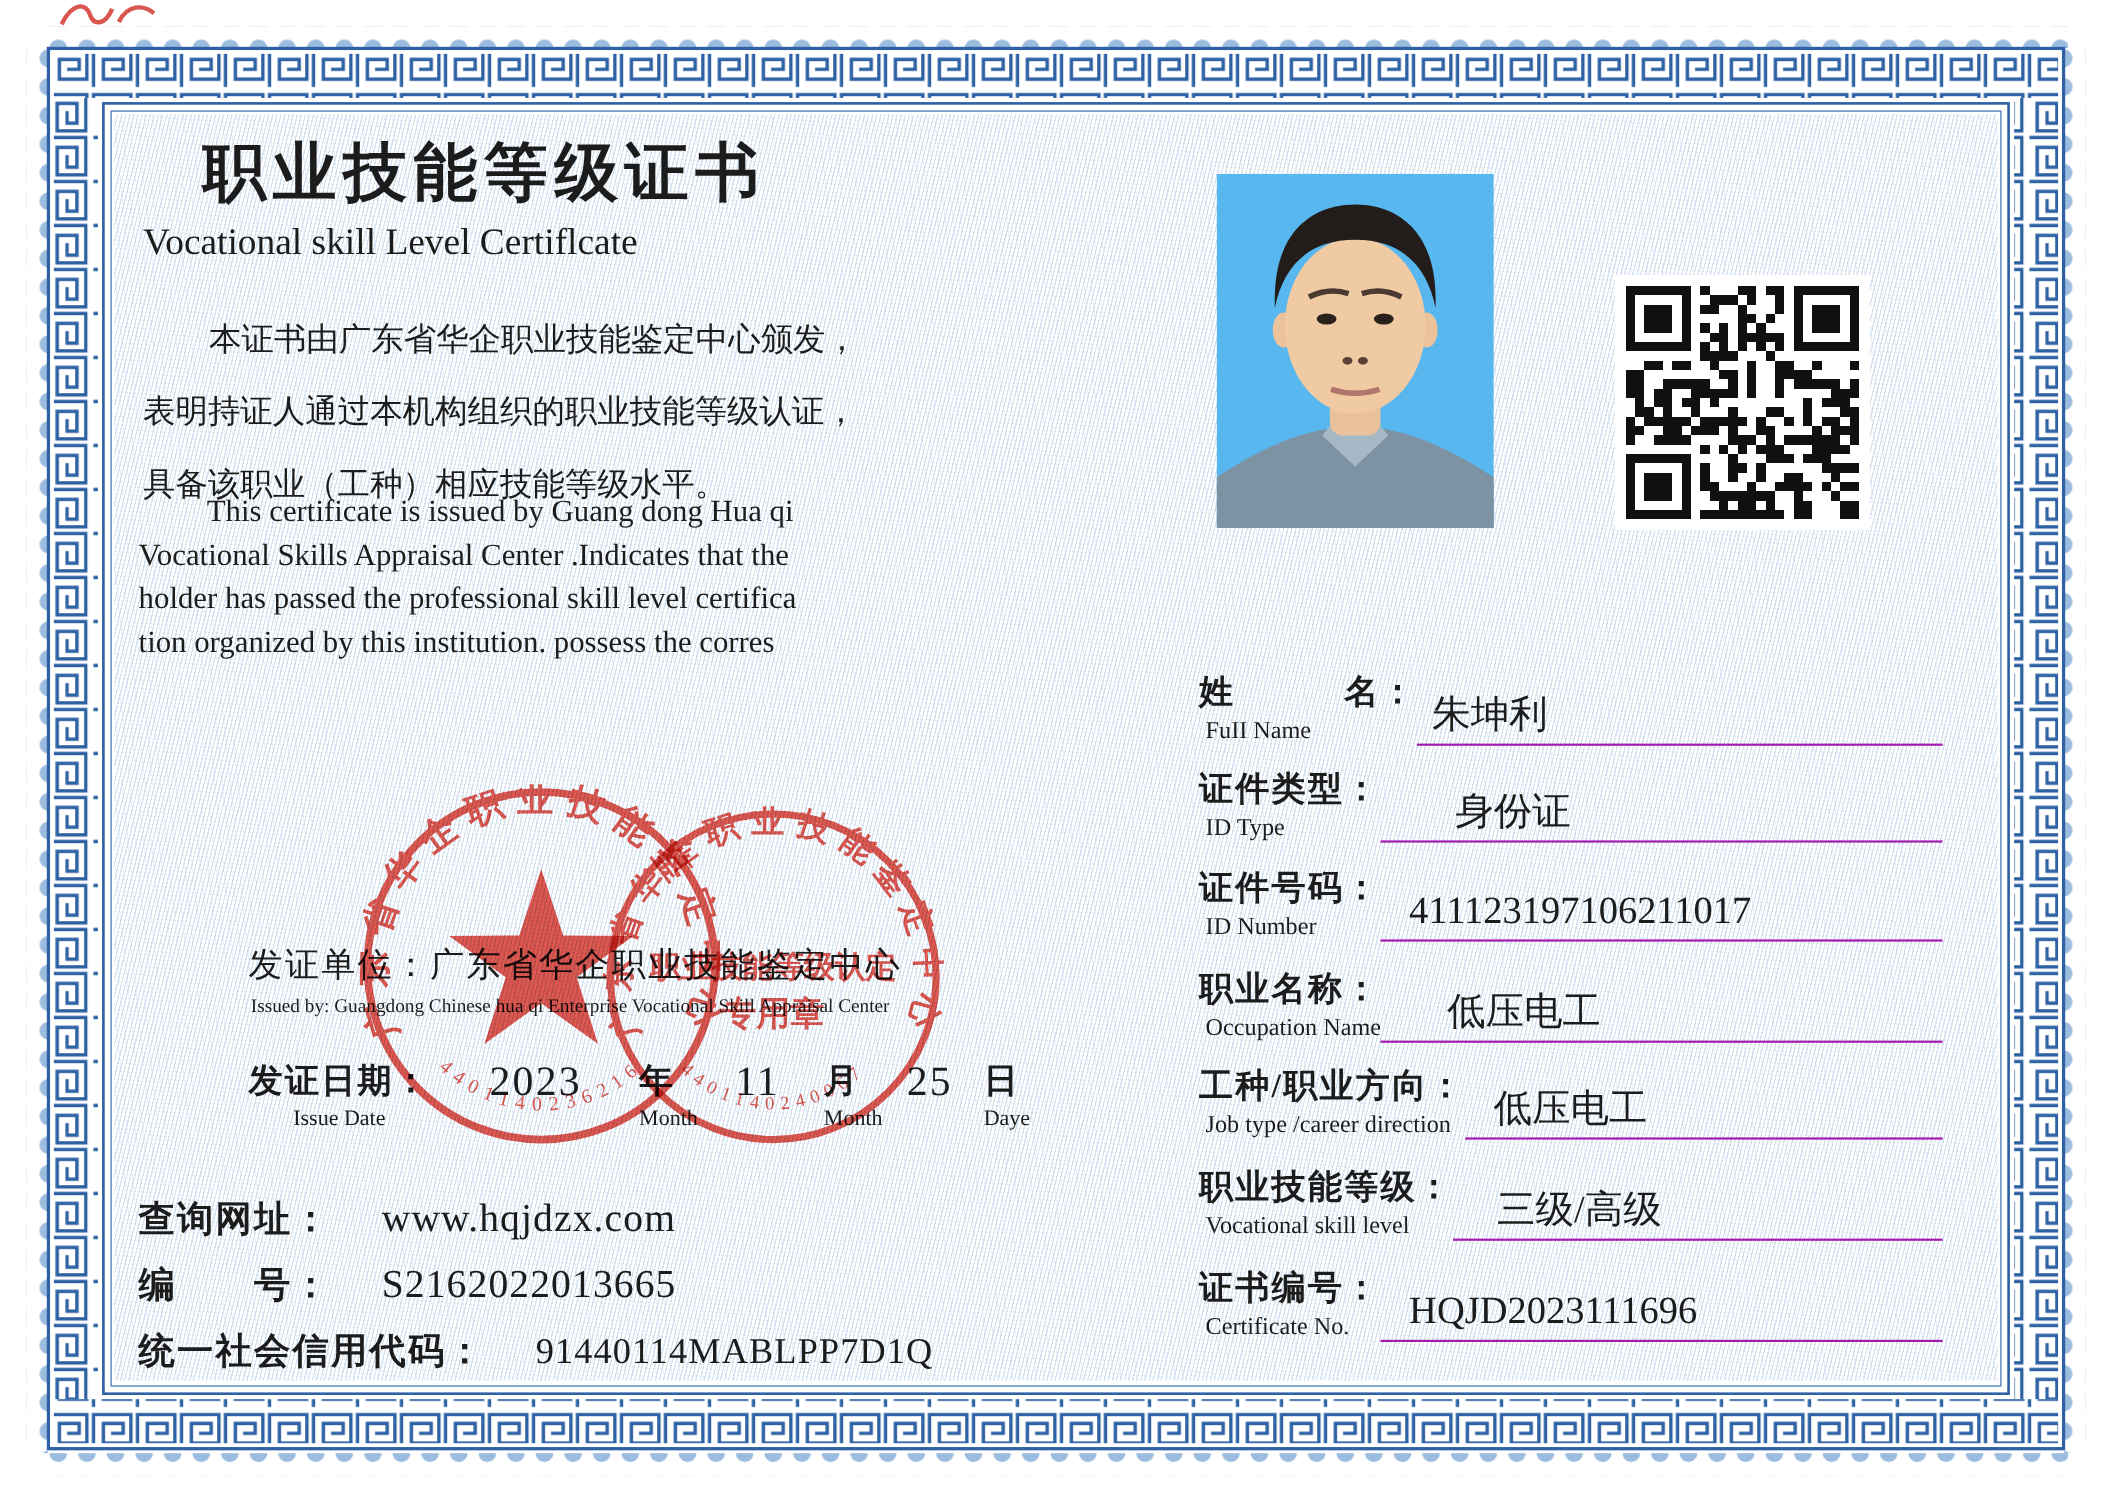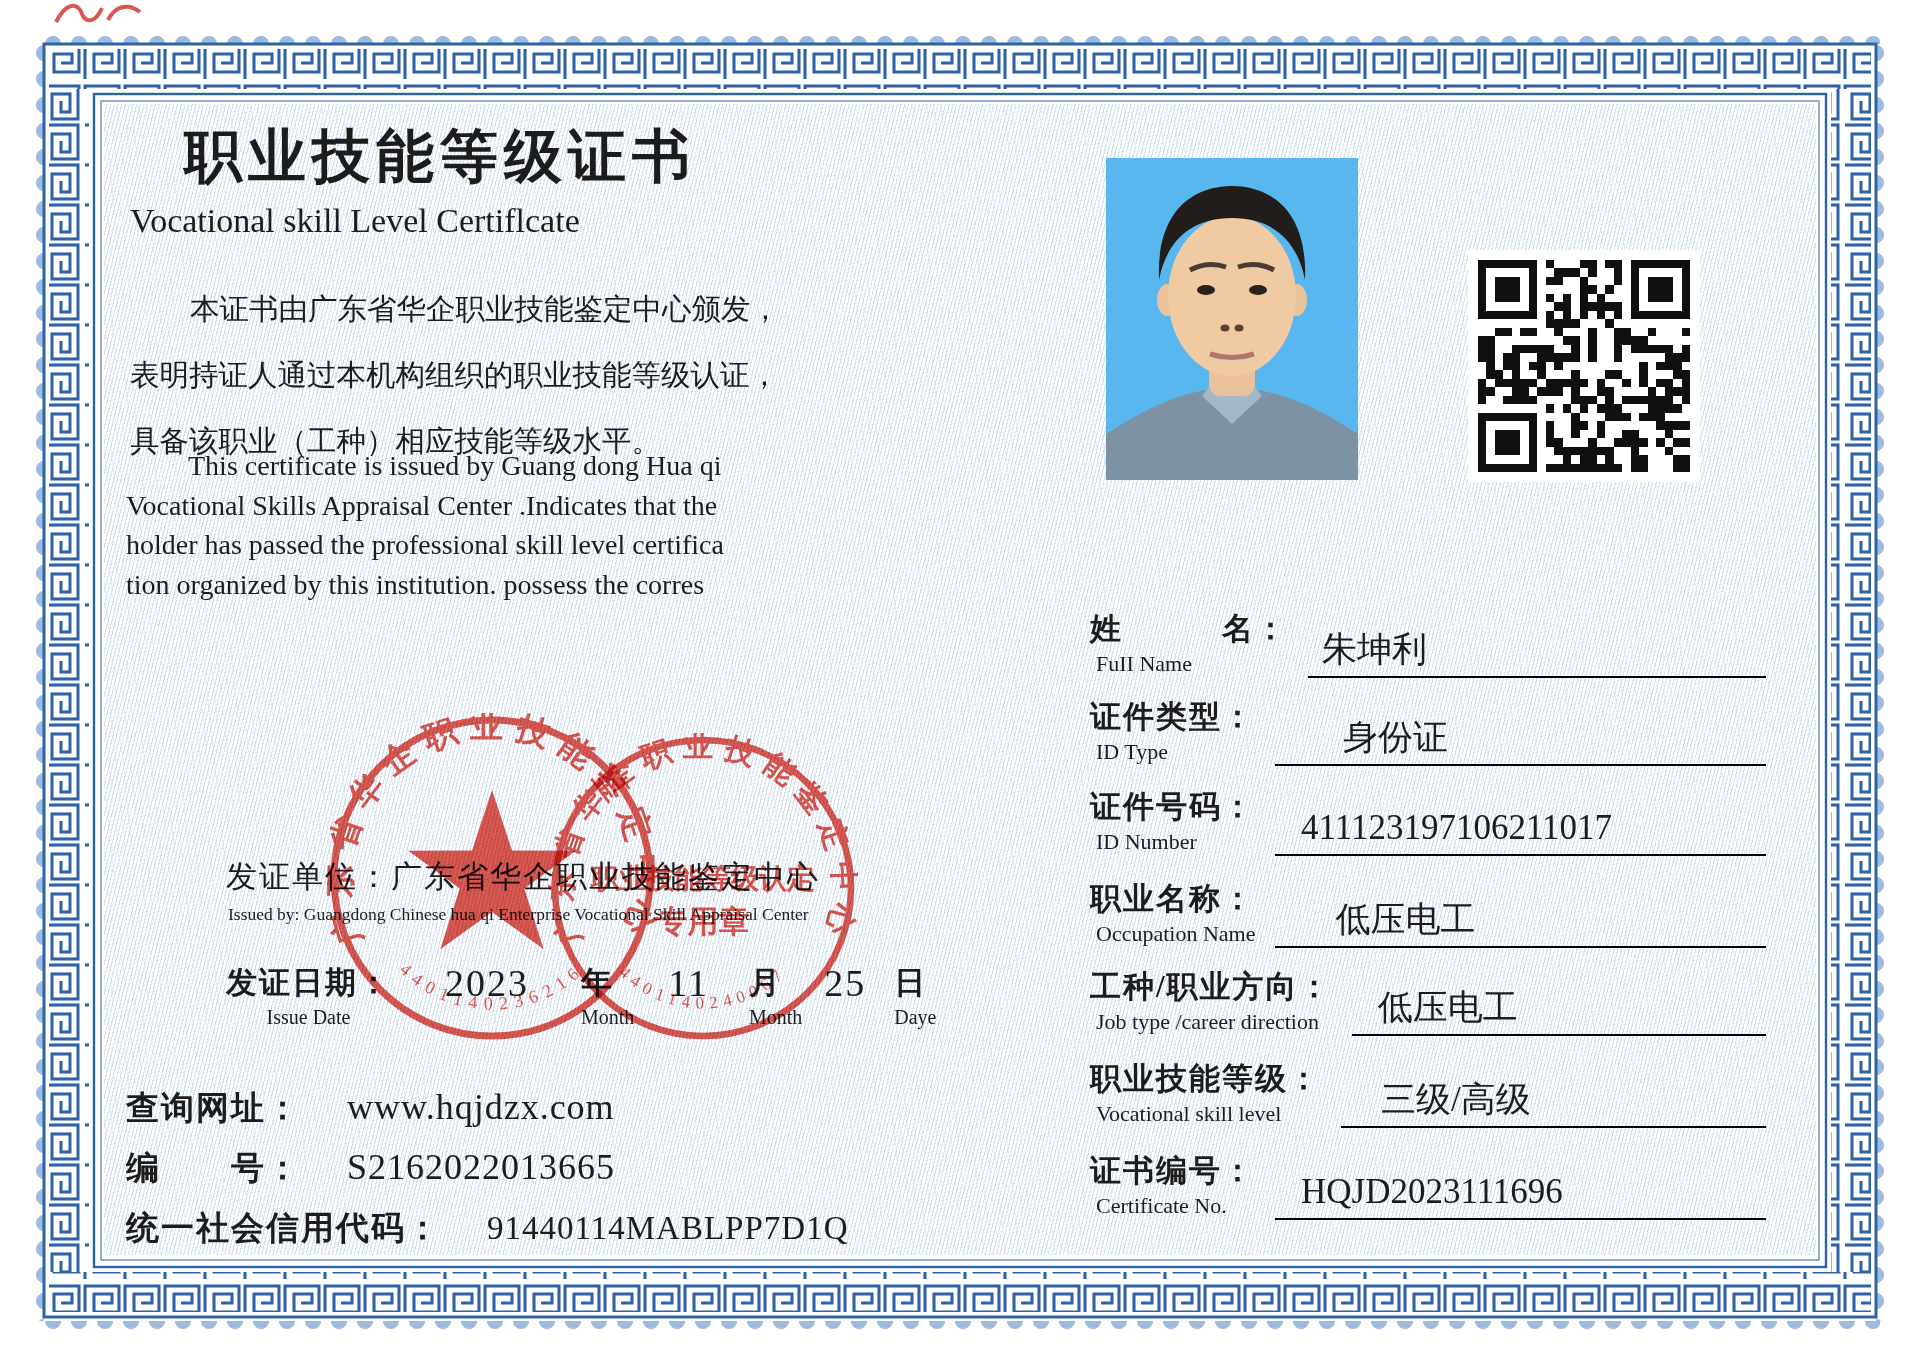--- a/index.html
+++ b/index.html
@@ -48,21 +48,21 @@
   .fval.small{font-size:33px;}
   
   .photo{left:1106px;top:158px;width:252px;height:322px;}
   .qr{left:1468px;top:250px;width:232px;height:232px;background:#ffffff;padding:0;}
   .qr svg{position:absolute;left:10px;top:10px;width:212px;height:212px;}
   .fields{left:1090px;top:598px;width:676px;height:680px;}
   .frow{position:absolute;left:0;width:100%;display:flex;align-items:flex-end;}
   .flabels{display:flex;flex-direction:column;white-space:nowrap;}
   .flabels .cn{font-size:31px;font-weight:700;letter-spacing:2px;line-height:42px;}
   .flabels .en{font-size:22px;line-height:28px;padding-left:6px;}
-  .fvalue{flex:1;border-bottom:2px solid #000000;font-size:35px;line-height:46px;padding:0 0 3px 26px;white-space:nowrap;margin-left:20px;}
+  .fvalue{flex:1;border-bottom:2px solid #a21caf;font-size:35px;line-height:46px;padding:0 0 3px 26px;white-space:nowrap;}
   
   .stamp{position:absolute;opacity:.85;mix-blend-mode:multiply;}
   .stamp1{left:327px;top:713px;width:330px;height:330px;}
   .stamp2{left:548px;top:733px;width:310px;height:310px;}
   .scan-mark{position:absolute;left:52px;top:0px;width:92px;height:26px;}
 </style>
 </head>
 <body>
 
 <div class="cert">

